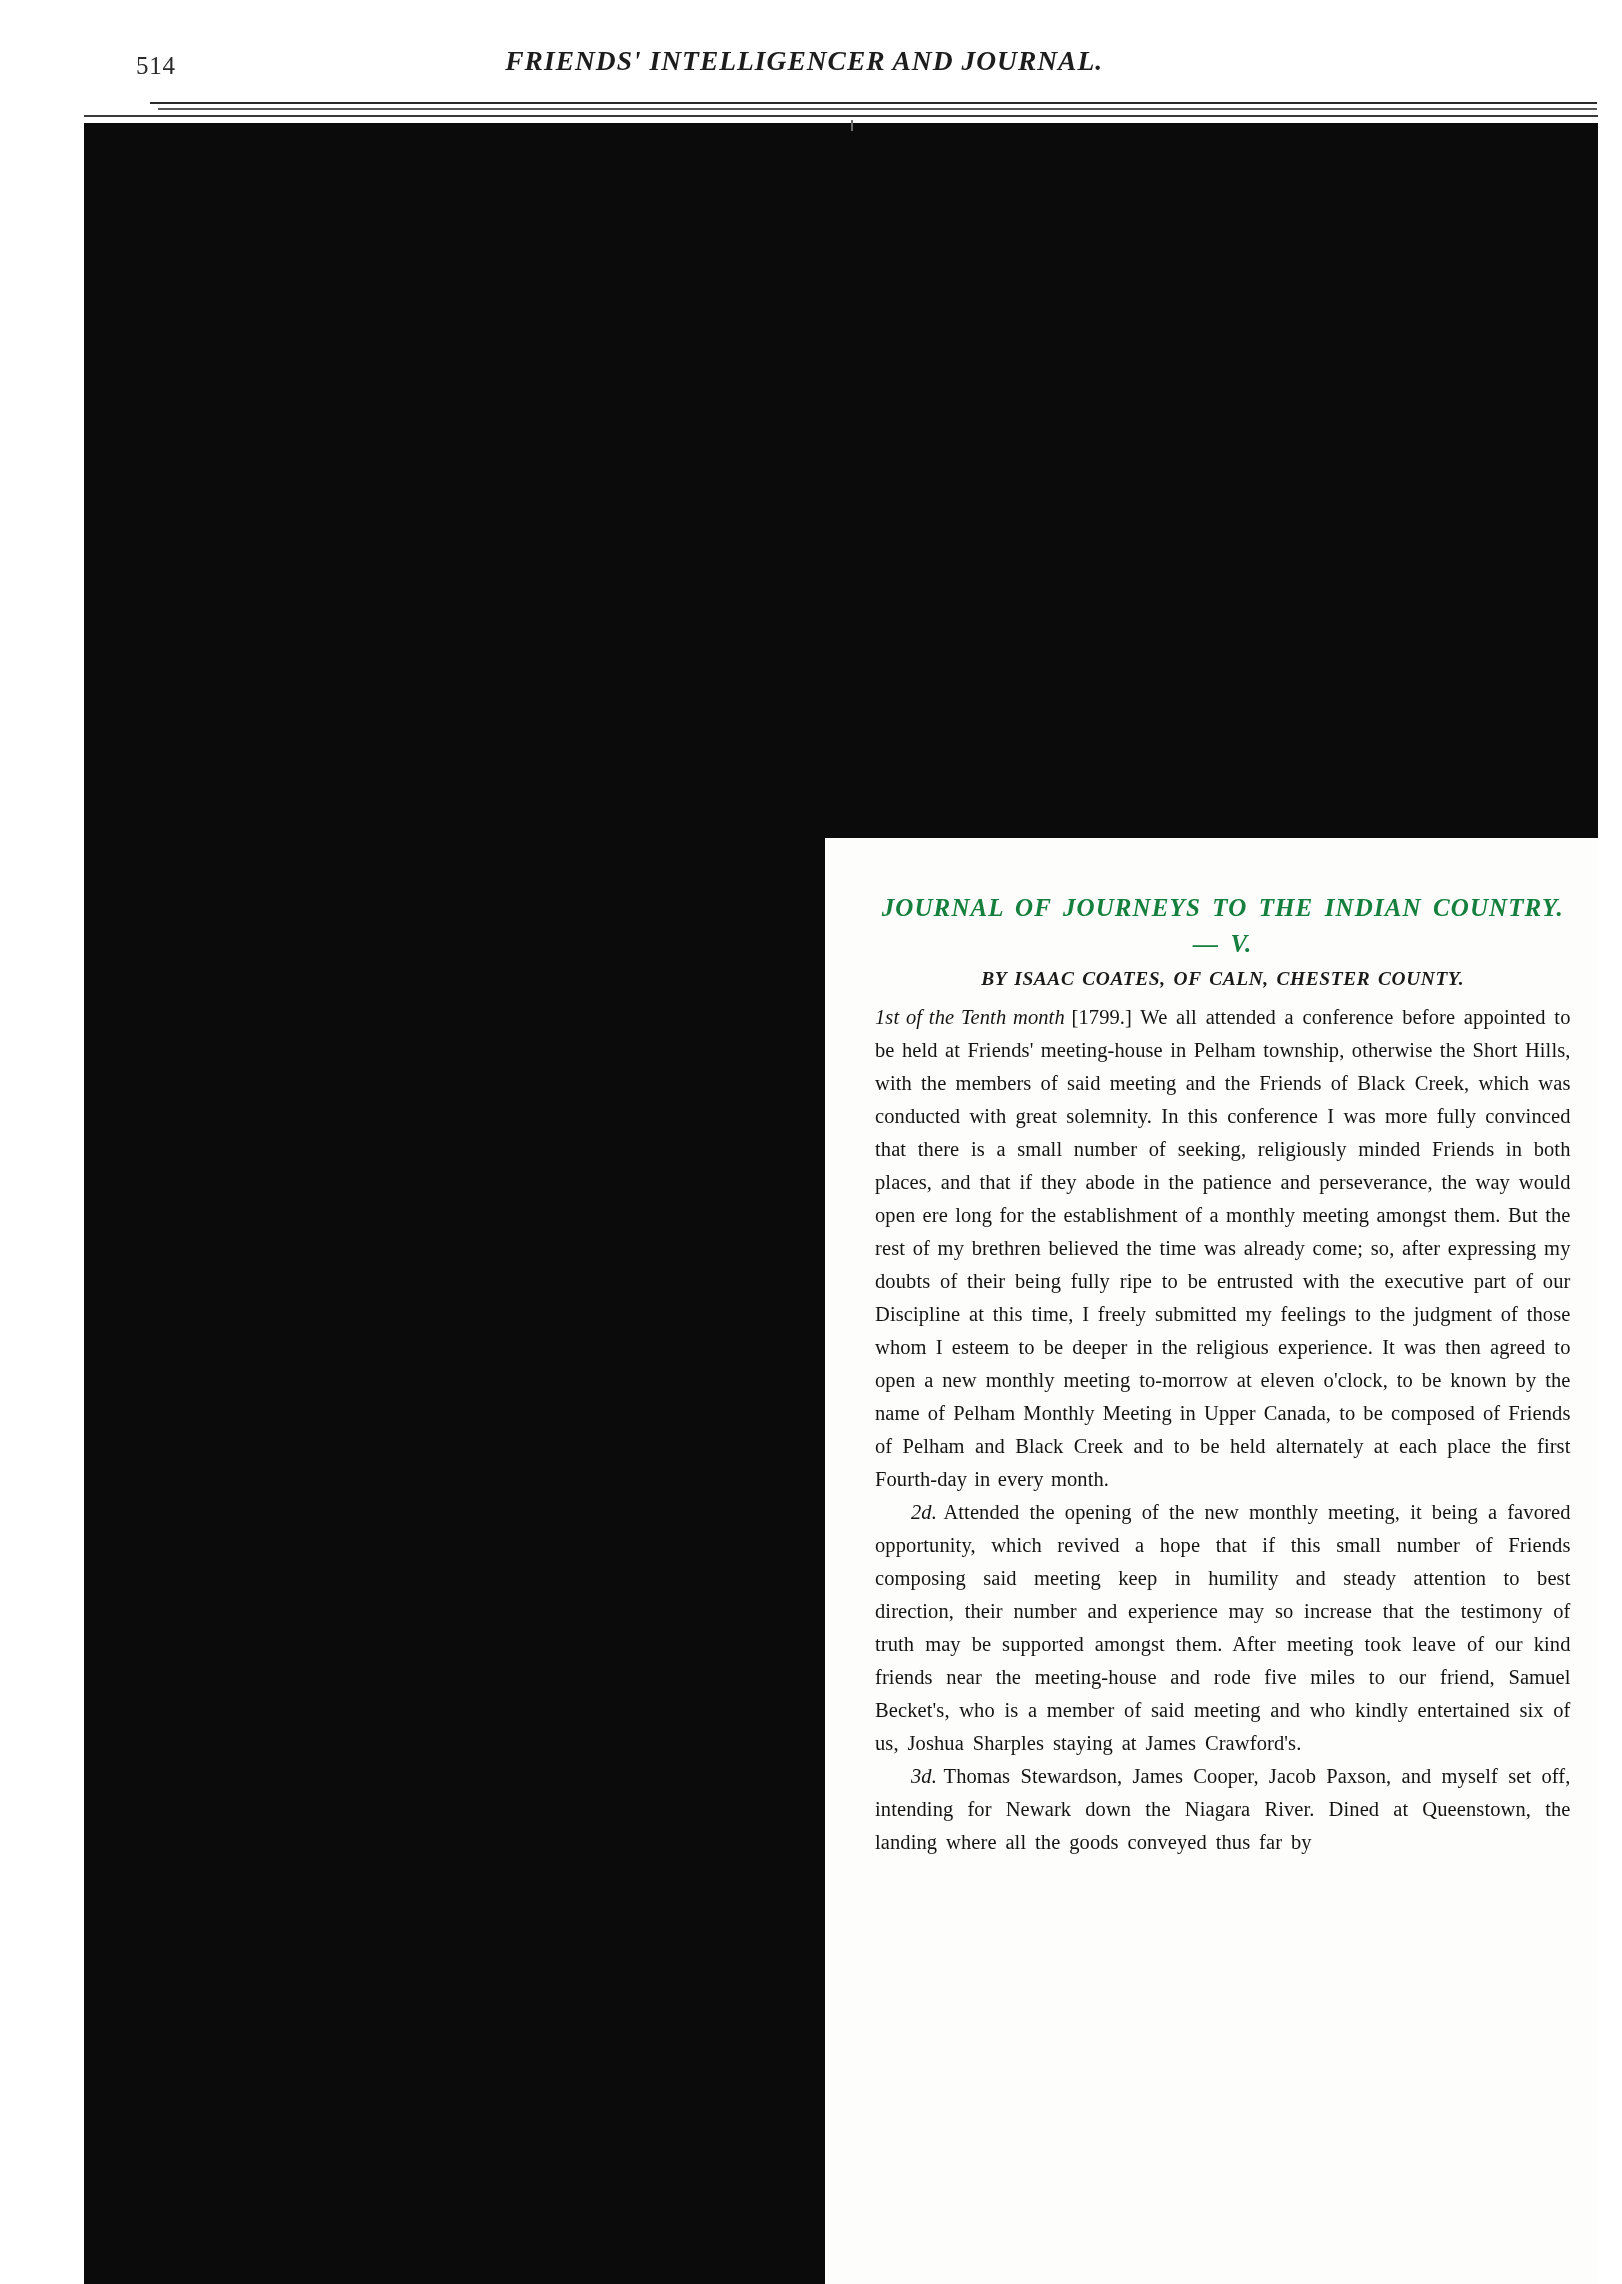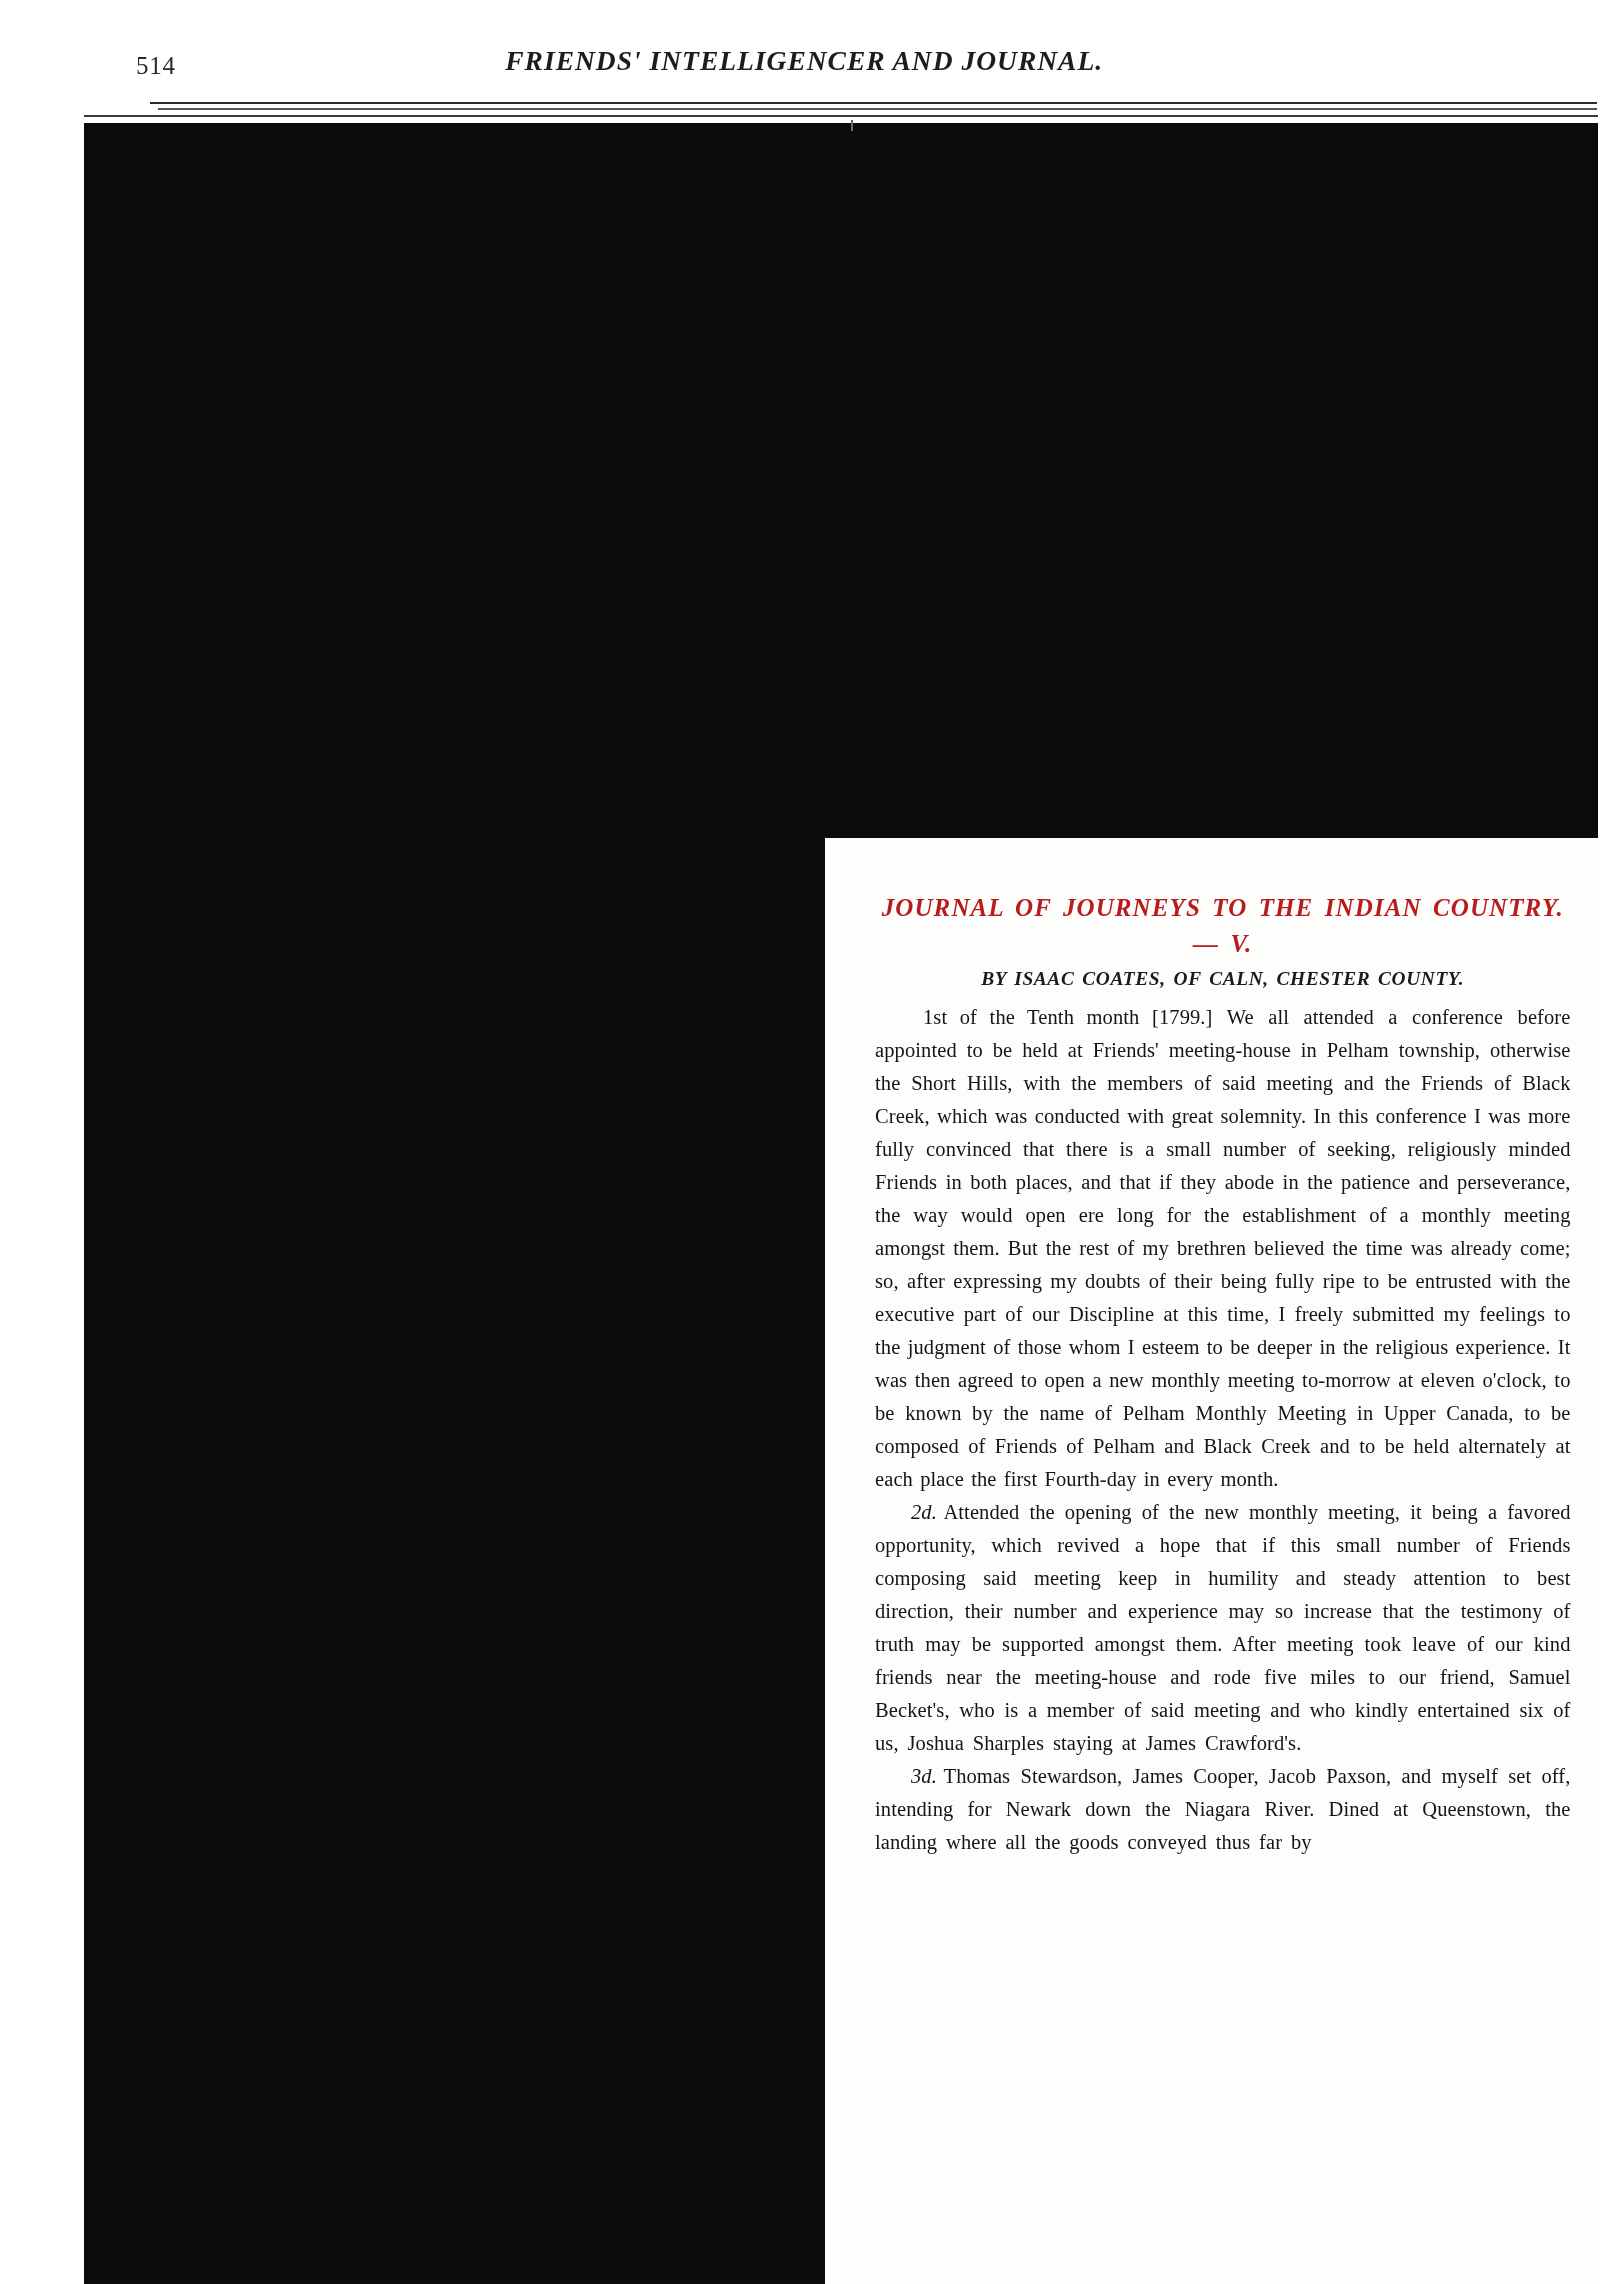--- a/index.html
+++ b/index.html
@@ -142,21 +142,21 @@
 
   .article-title {
     margin: 37px 0 0 0;
     text-align: center;
     font-family: "Liberation Serif", serif;
     font-style: italic;
     font-weight: bold;
     font-size: 25px;
     line-height: 36px;
     letter-spacing: 1.1px;
-    color: #b91c1c;
+    color: #15803d;
     word-spacing: 4px;
   }
   .byline {
     margin: 6px 0 0 0;
     text-align: center;
     font-family: "Liberation Serif", serif;
     font-style: italic;
     font-weight: bold;
     font-size: 19.4px;
     letter-spacing: 0.6px;
@@ -174,21 +174,21 @@
     letter-spacing: 0.1px;
   }
   .body-text p {
     margin: 0;
     text-indent: 0;
   }
   .body-text p + p {
     text-indent: 36px;
   }
   .lead-date {
-    margin-left: 48px;
+    font-style: italic;
   }
   .para-date {
     font-style: italic;
   }
   
   .loose { word-spacing: 2px; }
   .looser { word-spacing: 3.6px; }
 </style>
 </head>
 <body>

